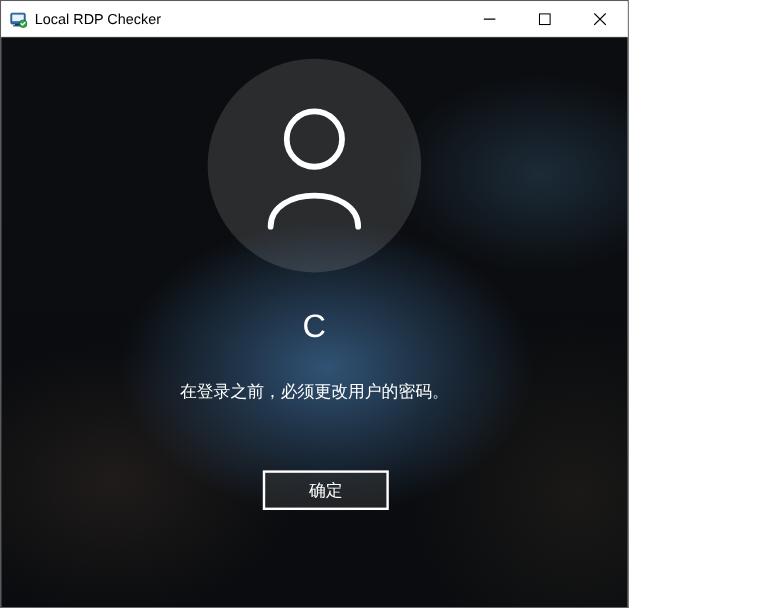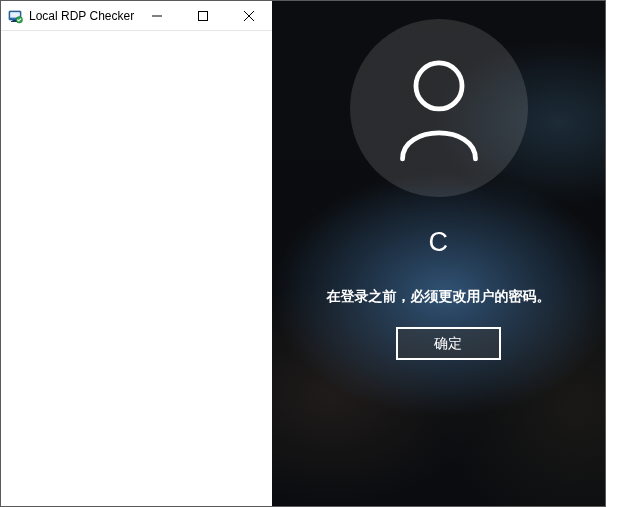--- a/index.html
+++ b/index.html
@@ -8,25 +8,25 @@
       box-sizing: border-box;
     }
     body {
       width: 642px;
       height: 507px;
       font-family: "Segoe UI", "Microsoft YaHei", sans-serif;
       background: #fff;
       overflow: hidden;
     }
     .window {
-      width: 606px;
+      width: 524px;
       height: 507px;
       border: 1px solid #5a5a5a;
       display: flex;
-      flex-direction: row;
+      flex-direction: column;
       background: #fff;
     }
     .titlebar {
       height: 30px;
       background: #ffffff;
       display: flex;
       align-items: center;
       padding-left: 6px;
       border-bottom: 1px solid #e6e6e6;
       flex: 0 0 auto;
@@ -93,26 +93,26 @@
       color: #ffffff;
       font-size: 27px;
       font-weight: 300;
       margin-top: 30px;
       letter-spacing: 0.5px;
     }
     .message {
       color: #ffffff;
       font-size: 14px;
       margin-top: 30px;
-      font-weight: 700;
+      font-weight: 400;
     }
     .button-row {
       display: flex;
       gap: 12px;
-      margin-top: 21px;
+      margin-top: 56px;
       padding-left: 19px;
     }
     .dlg-btn {
       width: 105px;
       height: 33px;
       background: rgba(60,60,60,0.45);
       color: #ffffff;
       font-size: 14px;
       display: flex;
       align-items: center;

